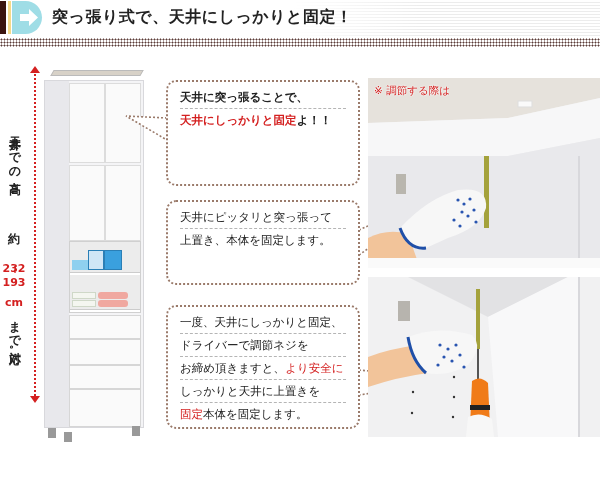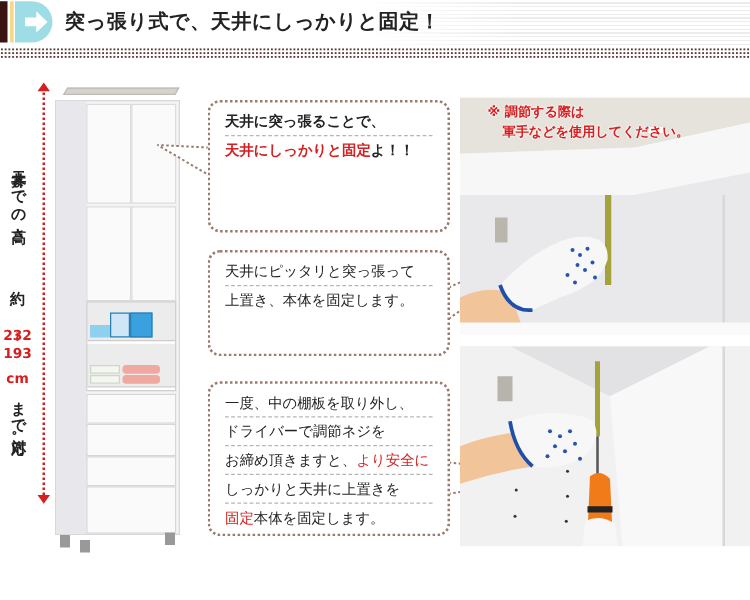--- a/index.html
+++ b/index.html
@@ -58,21 +58,21 @@
   .c1 { left:166px; top:80px; width:194px; height:106px;font-weight:bold; }
   .c2 { left:166px; top:200px; width:194px; height:85px; }
   .c3 { left:166px; top:305px; width:194px; height:124px; }
 
   svg.lines { position:absolute; left:0; top:0; width:600px; height:480px; pointer-events:none; }
 
   
   .photo { position:absolute; overflow:hidden; background:#f2f2f2; }
   .p1 { left:368px; top:78px; width:232px; height:190px; }
   .p2 { left:368px; top:277px; width:232px; height:160px; }
-  .note { position:absolute; left:390px; top:82px; font-size:10.5px; font-weight:bold; color:#d42020; line-height:16px; text-shadow:0 0 2px #fff, 0 0 2px #fff; }
+  .note { position:absolute; left:374px; top:82px; font-size:10.5px; font-weight:normal; color:#d42020; line-height:16px; text-shadow:0 0 2px #fff, 0 0 2px #fff; }
   .note .l2 { padding-left:12px; }
 </style>
 </head>
 <body>
 
 <div class="header">
   <div class="fade"></div>
 </div>
 <div class="hdr-bar1"></div>
 <div class="hdr-bar2"></div>
@@ -136,21 +136,21 @@
   <div class="ln">天井に突っ張ることで、</div>
   <div class="ln"><span class="red">天井にしっかりと固定</span><span>よ！！</span></div>
 </div>
 
 <div class="callout c2">
   <div class="ln red">天井にピッタリと突っ張って</div>
   <div class="ln">上置き、本体を固定します。</div>
 </div>
 
 <div class="callout c3">
-  <div class="ln">一度、中の棚板を取り外し、</div>
+  <div class="ln">一度、天井にしっかりと固定、</div>
   <div class="ln">ドライバーで調節ネジを</div>
   <div class="ln"><span>お締め頂きますと、</span><span class="red">より安全に</span></div>
   <div class="ln red">しっかりと天井に上置きを</div>
   <div class="ln"><span class="red">固定</span><span>本体を固定します。</span></div>
 </div>
 
 <div class="photo p1">
   <svg width="232" height="190" viewBox="0 0 232 190">
     <rect width="232" height="190" fill="#eeeeef"></rect>
     <polygon points="0,0 232,0 232,20 140,40 0,45" fill="#e6e2dc"></polygon>
@@ -172,21 +172,20 @@
         <circle cx="106" cy="132" r="1.6"></circle>
       <circle cx="86" cy="142" r="1.6"></circle>
         <circle cx="92" cy="148" r="1.6"></circle>
         <circle cx="108" cy="144" r="1.6"></circle>
     </g>
     <rect x="0" y="180" width="232" height="10" fill="#fafafa"></rect>
   </svg>
 </div>
 <div class="note">
   <div>※ 調節する際は</div>
-  <div class="l2">軍手などを使用してください。</div>
 </div>
 
 <div class="photo p2">
   <svg width="232" height="160" viewBox="0 0 232 160">
     <rect width="232" height="160" fill="#f1f1f2"></rect>
     <polygon points="40,0 200,0 120,40" fill="#e2e2e4"></polygon>
     <polygon points="120,40 200,0 210,0 210,160 130,160" fill="#f8f8f9"></polygon>
     <rect x="210" y="0" width="2" height="160" fill="#d8d8dc"></rect>
     <rect x="30" y="24" width="12" height="20" fill="#b7b4ae"></rect>
     <rect x="108" y="12" width="4" height="60" fill="#a4a23c"></rect>

